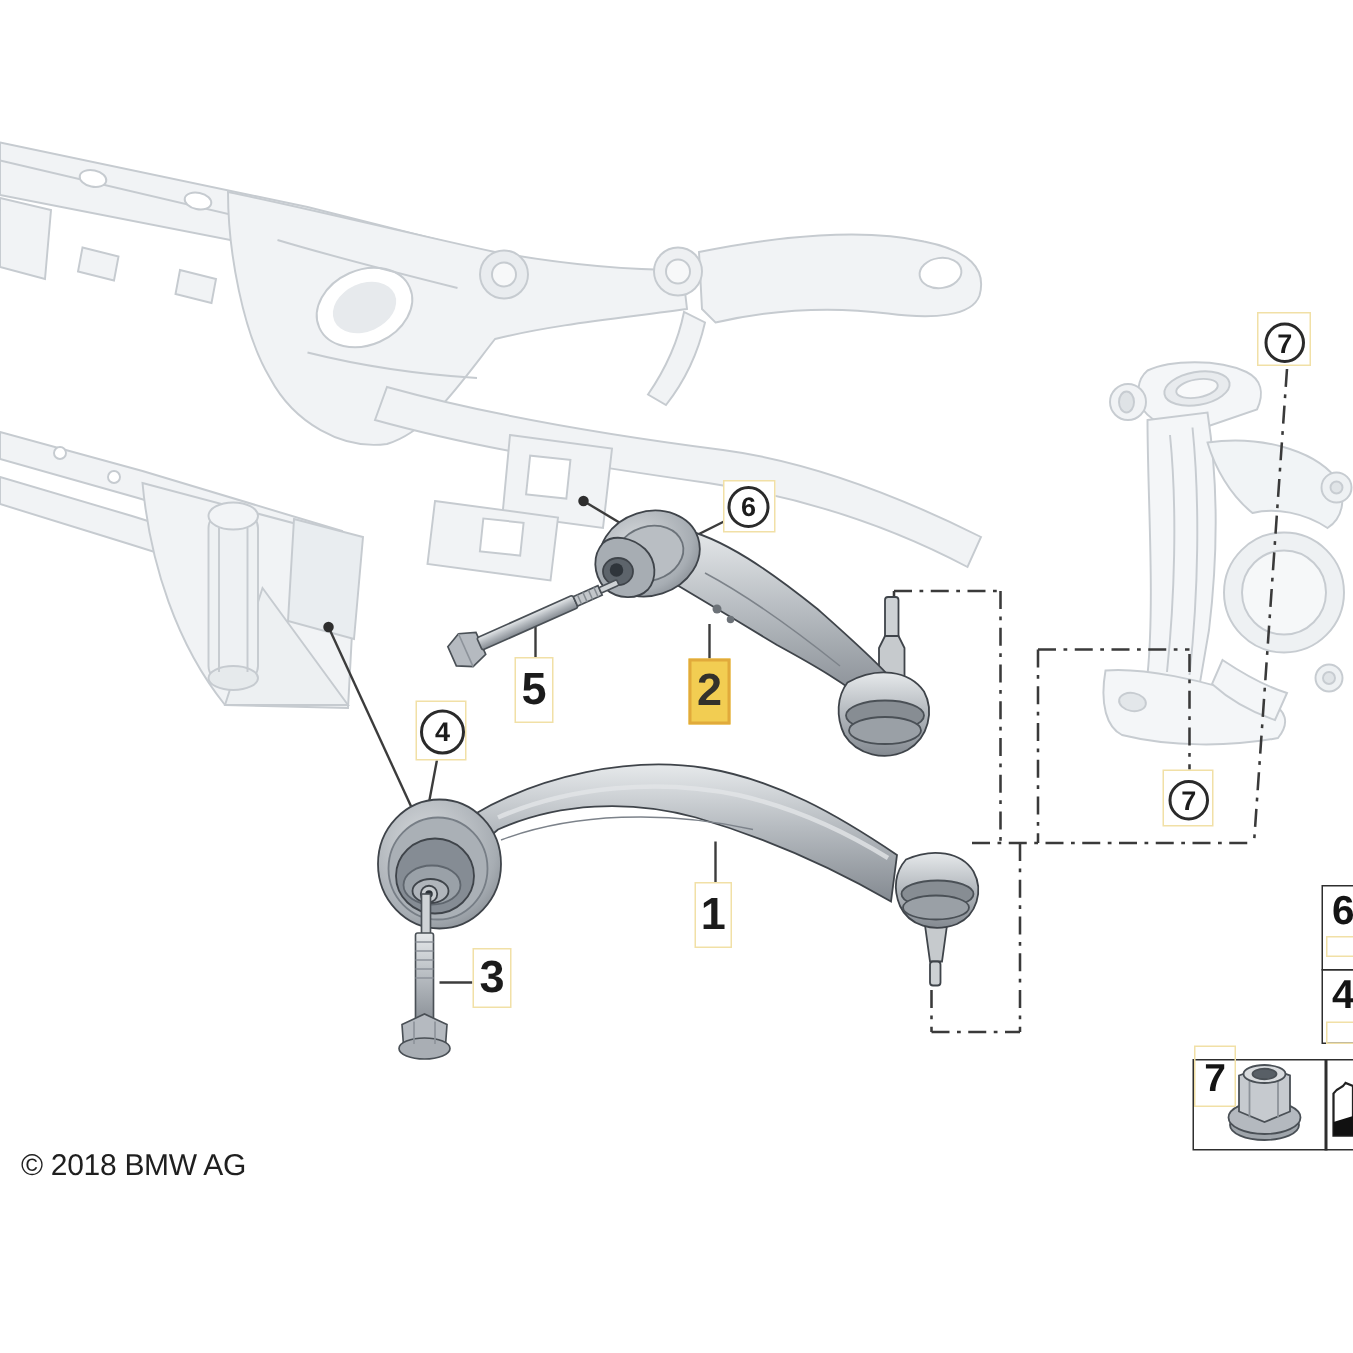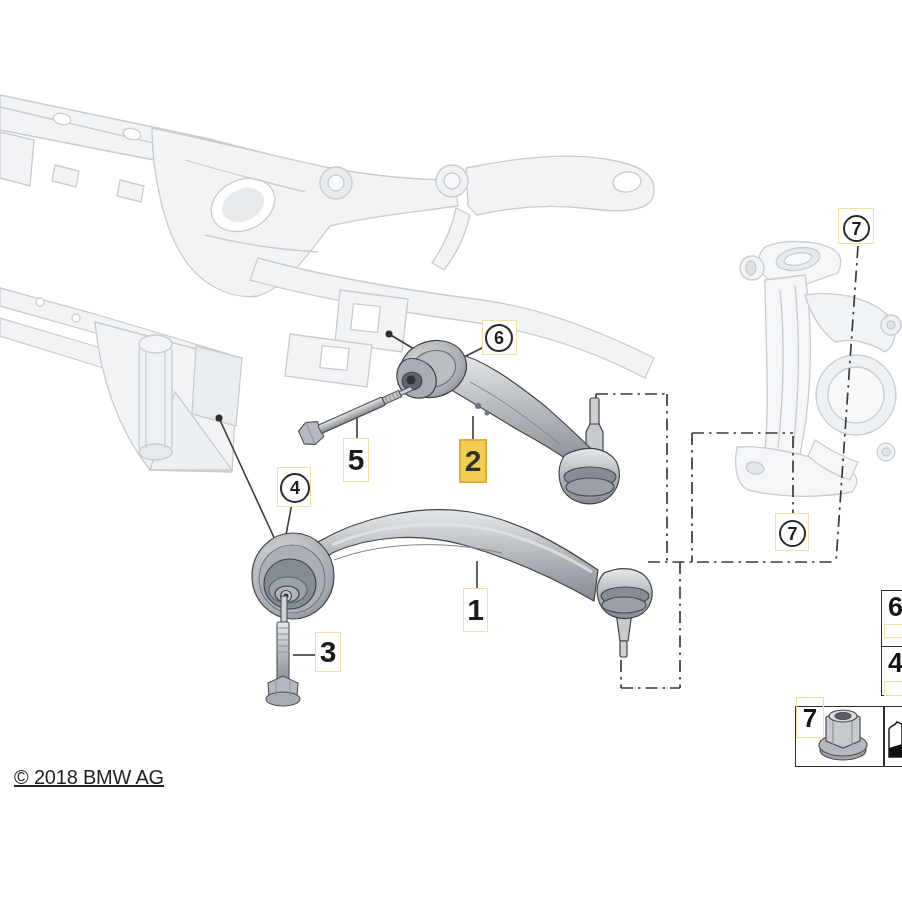--- a/index.html
+++ b/index.html
@@ -279,15 +279,15 @@
     <span>4</span>
   </div>
   <div class="cream-mark" style="left:884px;top:681px;width:24px;height:15px;"></div>
 
   <div class="trow7" style="left:795px;top:706px;width:115px;height:61px;"></div>
   <div class="tdivider" style="left:883px;top:706px;width:2px;height:61px;"></div>
   <div class="t7ybox" style="left:796px;top:697px;width:28px;height:41px;">
     <span>7</span>
   </div>
 
-  <div class="copyright" style="left:14px;top:766px;text-decoration:underline;">© 2018 BMW AG</div>
+  <div class="copyright" style="left:14px;top:766px;">© 2018 BMW AG</div>
 
 </div>
 
 </body></html>

